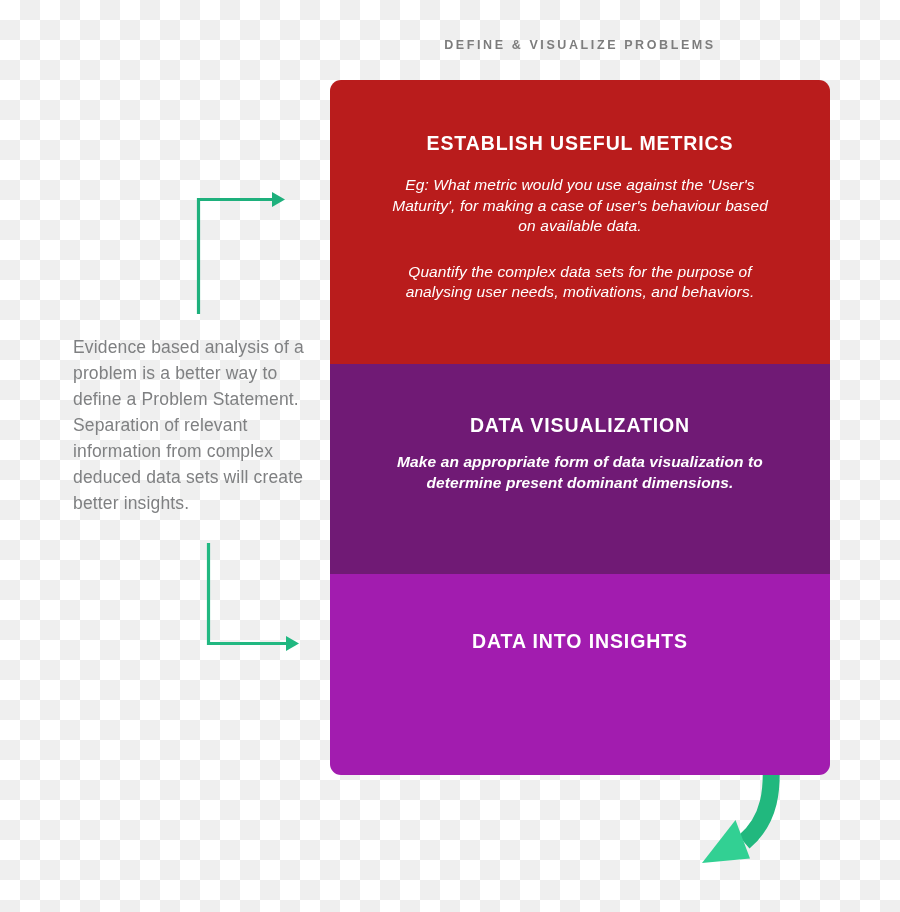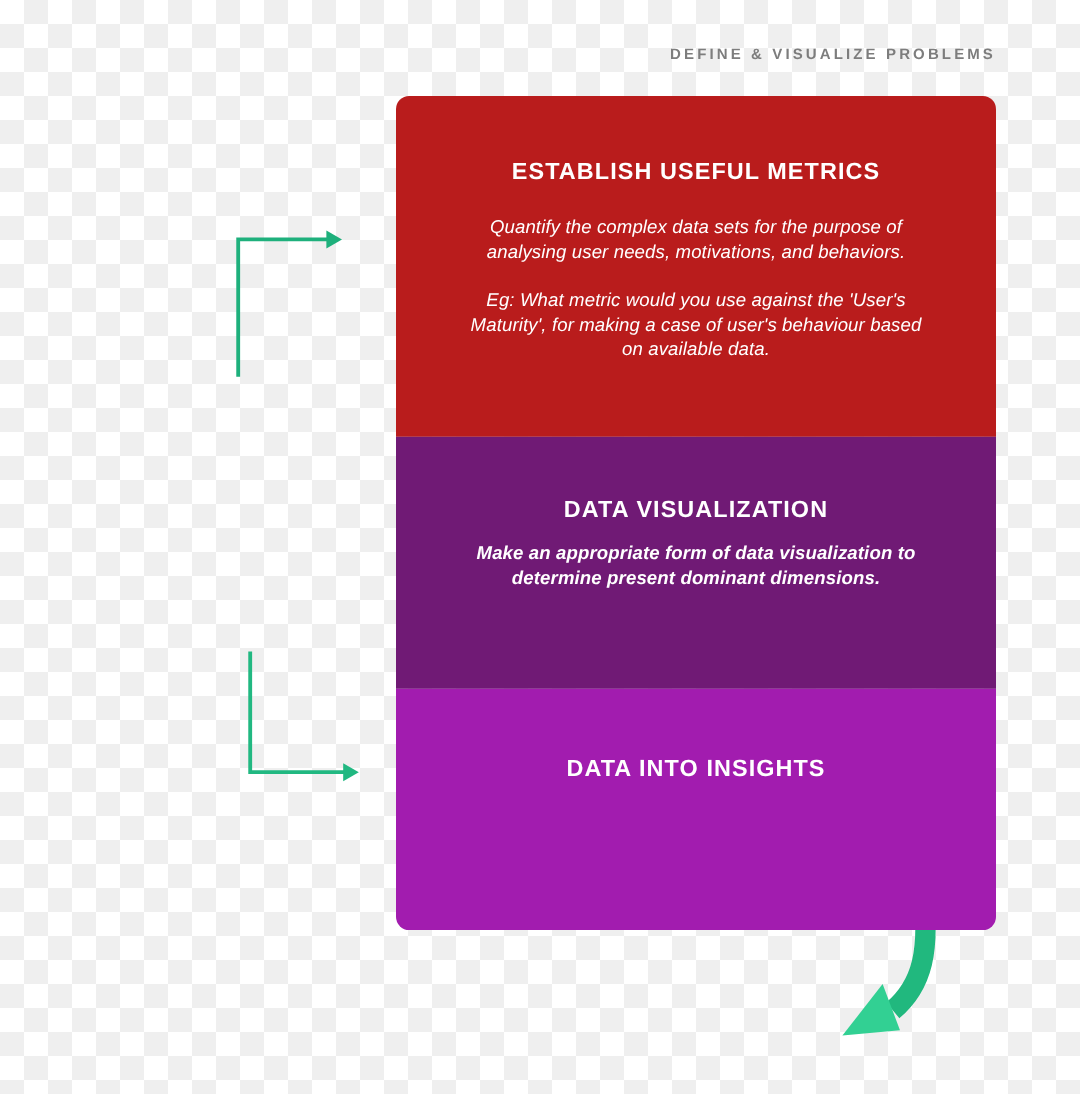--- a/index.html
+++ b/index.html
@@ -25,21 +25,21 @@
     width: 900px;
     height: 912px;
   }
 
   
   .top-title {
     position: absolute;
     left: 330px;
     top: 38px;
     width: 500px;
-    text-align: right;
+    text-align: center;
     font-size: 12.5px;
     font-weight: bold;
     letter-spacing: 2.6px;
     color: #7d7d7d;
     white-space: nowrap;
   }
 
   
   .left-copy {
     position: absolute;
@@ -109,20 +109,21 @@
   .arrow-bottom{ left: 190px; top: 535px; }
   .arrow-curve { left: 690px; top: 748px; }
 </style>
 </head>
 <body>
 
 <div id="stage">
 
   <div class="top-title">DEFINE &amp; VISUALIZE PROBLEMS</div>
 
+  <div class="left-copy">Evidence based analysis of a problem is a better way to define a Problem Statement. Separation of relevant information from complex deduced data sets will create better insights.</div>
 
   <div class="connector arrow-top">
     <svg width="120" height="140" viewBox="0 0 120 140">
       <path d="M 18.5 134 L 18.5 19.5 L 93 19.5" fill="none" stroke="#1eb07c" stroke-width="3.2"></path>
       <polygon points="92,12 105,19.5 92,27" fill="#1eb07c"></polygon>
     </svg>
   </div>
 
   <div class="connector arrow-bottom">
     <svg width="120" height="130" viewBox="0 0 120 130">
@@ -135,22 +136,22 @@
     <svg width="140" height="150" viewBox="0 0 140 150">
       <path d="M 80 0 C 84 42, 80 72, 54 94" fill="none" stroke="#21b87e" stroke-width="17" stroke-linecap="butt"></path>
       <polygon points="45.5,72 60,110.5 12,115" fill="#32d093"></polygon>
     </svg>
   </div>
 
   <div class="card">
 
     <div class="band band-1">
       <div class="band-title">ESTABLISH USEFUL METRICS</div>
+      <div class="band-body p2">Eg: What metric would you use against the 'User's Maturity', for making a case of user's behaviour based on available data.</div>
       <div class="band-body p1">Quantify the complex data sets for the purpose of analysing user needs, motivations, and behaviors.</div>
-      <div class="band-body p2">Eg: What metric would you use against the 'User's Maturity', for making a case of user's behaviour based on available data.</div>
     </div>
 
     <div class="band band-2">
       <div class="band-title">DATA VISUALIZATION</div>
       <div class="band-body">Make an appropriate form of data visualization to determine present dominant dimensions.</div>
     </div>
 
     <div class="band band-3">
       <div class="band-title">DATA INTO INSIGHTS</div>
     </div>

